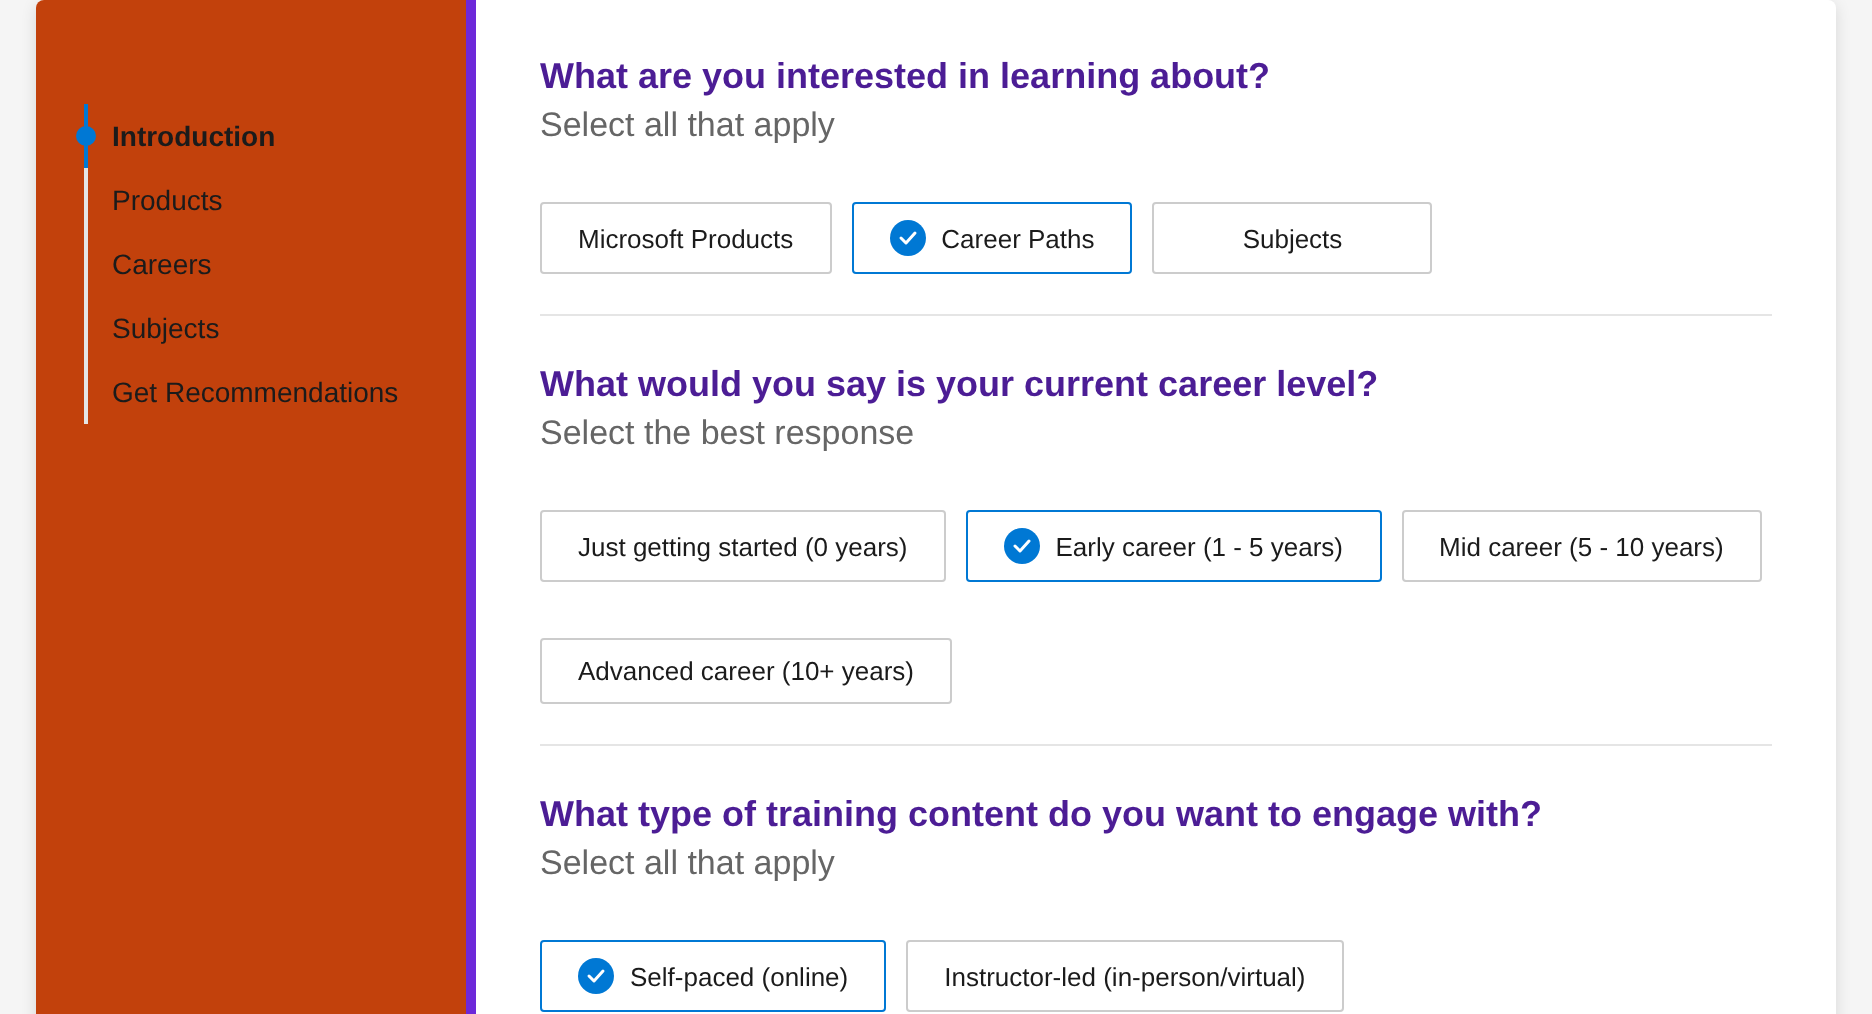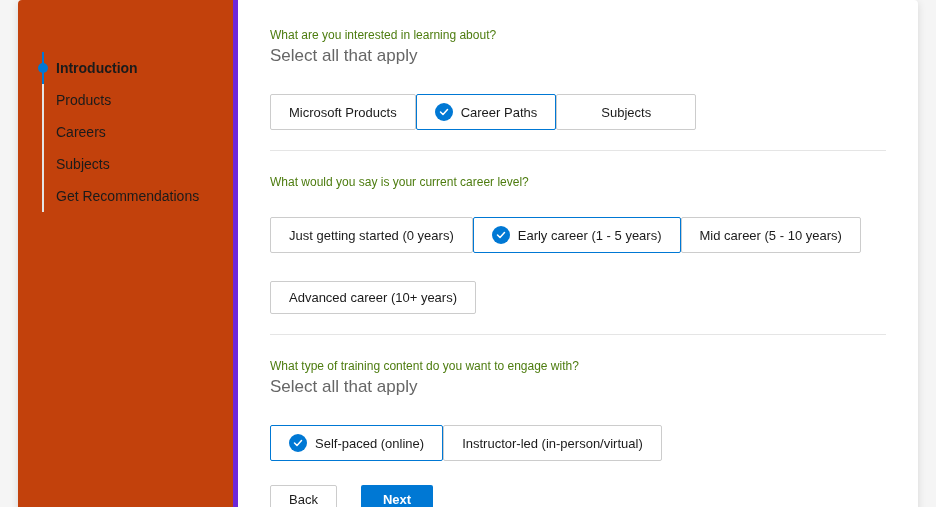--- a/index.html
+++ b/index.html
@@ -73,32 +73,33 @@
     
     .main {
       flex: 1;
       padding: 28px 32px;
       overflow-y: auto;
     }
     .section {
       margin-bottom: 24px;
     }
     .section-title {
-      font-size: 12px;
-      font-weight: 400;
-      color: #4d7c0f;
+      font-size: 18px;
+      font-weight: 700;
+      color: #4c1d95;
       margin-bottom: 4px;
     }
     .section-subtitle {
       font-size: 17px;
       color: #666;
       margin-bottom: 12px;
     }
     .options-row {
       display: flex;
+      gap: 10px;
       flex-wrap: wrap;
       margin-bottom: 8px;
       margin-top: 28px;
     }
     .option-btn {
       display: flex;
       align-items: center;
       gap: 8px;
       padding: 8px 18px;
       border: 1px solid #ccc;
@@ -203,20 +204,21 @@
             <span>Career Paths</span>
           </button>
           <button class="option-btn">
             <span>Subjects</span>
           </button>
         </div>
         <hr class="divider">
       </div>
       <div class="section">
         <div class="section-title">What would you say is your current career level?</div>
+        <div class="section-subtitle">Select the best response</div>
         <div class="options-row">
           <button class="option-btn">
             <span>Just getting started (0 years)</span>
           </button>
           <button class="option-btn selected">
             <span class="check-icon">
               <svg viewBox="0 0 10 10" fill="none" xmlns="http://www.w3.org/2000/svg">
       <polyline points="1.5,5 4,7.5 8.5,2.5" stroke="white" stroke-width="1.5" stroke-linecap="round" stroke-linejoin="round"></polyline>
     </svg>
             </span>

